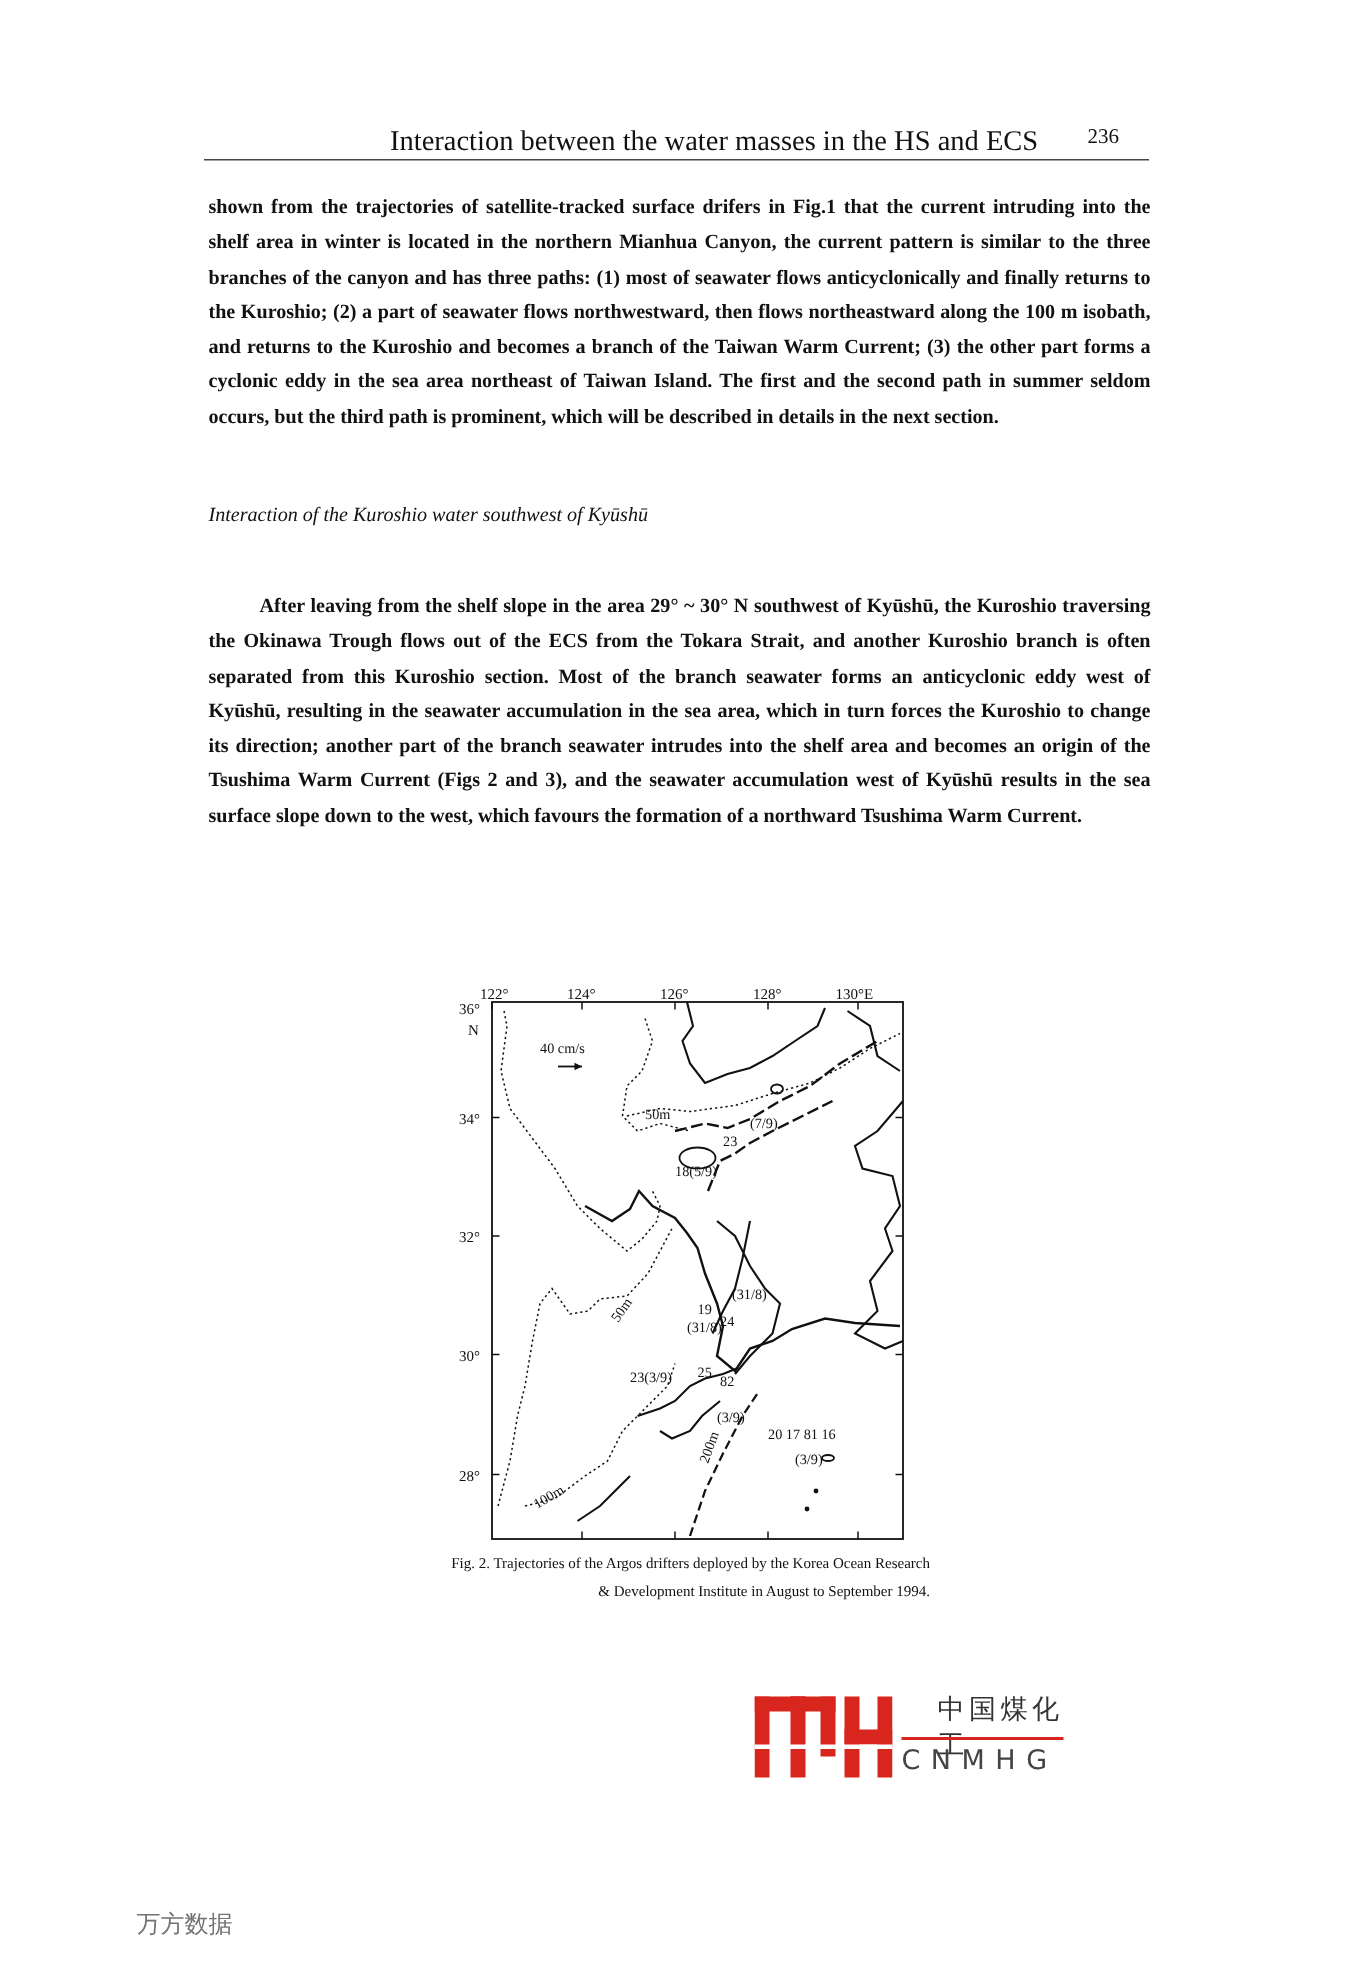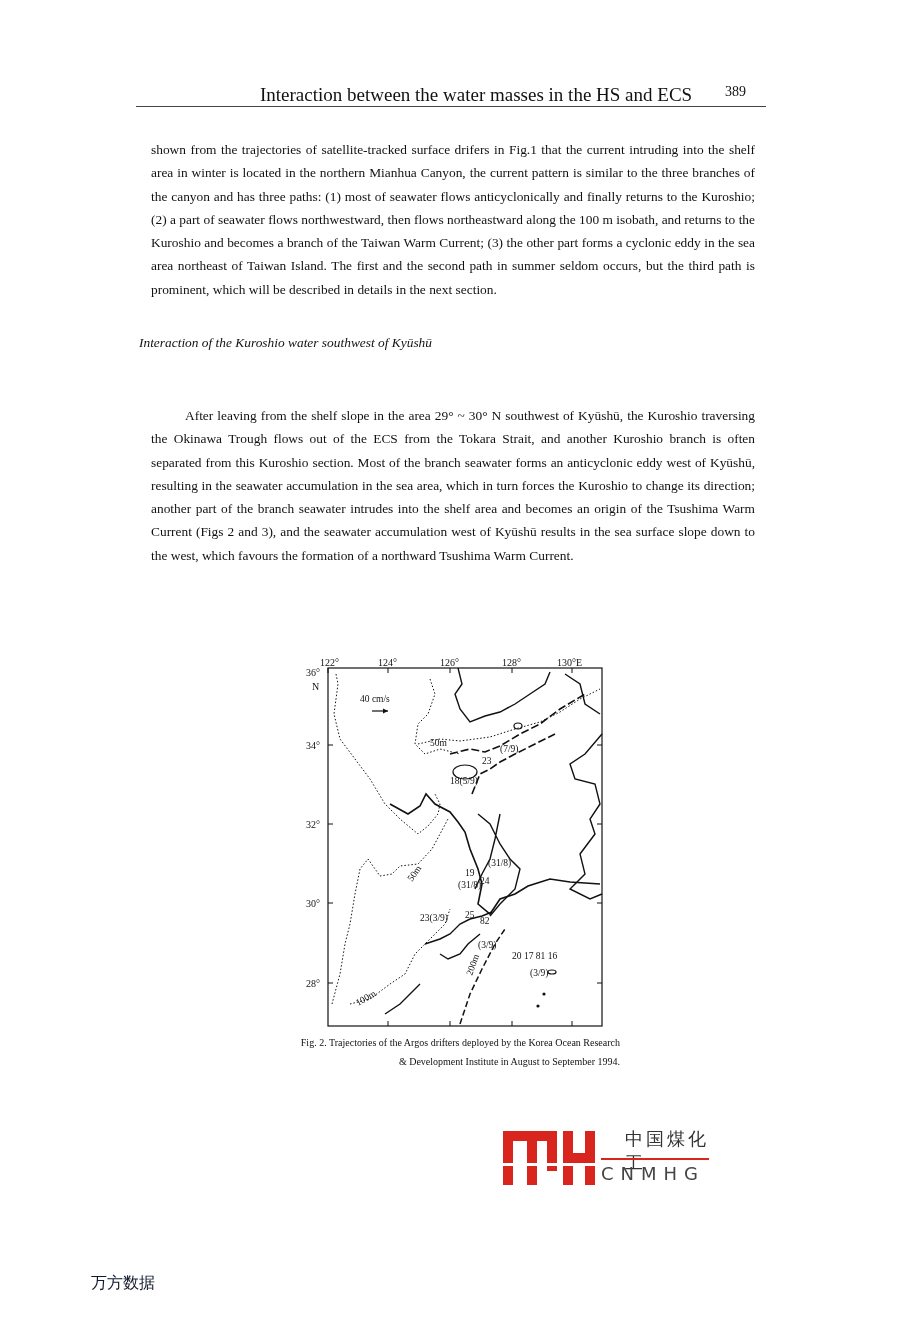--- a/index.html
+++ b/index.html
@@ -2,43 +2,43 @@
 <html><head>
   <meta charset="utf-8">
   <style>
     html, body { margin: 0; padding: 0; background: #ffffff; }
     body { width: 904px; height: 1320px; position: relative; overflow: hidden; font-family: "Liberation Serif", "DejaVu Serif", serif; color: #111; }
     .header { position: absolute; left: 136px; top: 84px; width: 630px; height: 22px; }
     .header .title { position: absolute; left: 108px; top: 0; font-size: 19px; margin-left: 16px; }
     .header .pageno { position: absolute; right: 20px; top: 0; font-size: 14px; }
     .header-rule { position: absolute; left: 136px; top: 106px; width: 630px; height: 1px; background: #444; }
     .body-text { position: absolute; left: 139px; width: 628px; font-size: 13.4px; line-height: 23.3px; text-align: justify; }
-    .body-text p { margin: 12px; }
+    .body-text p { margin: 0; font-weight: bold; }
     .body-text p.indent { text-indent: 34px; }
     .p1 { top: 126px; }
     .section-head { position: absolute; left: 139px; top: 335px; font-size: 13.4px; font-style: italic; }
     .p2 { top: 392px; }
     .figure { position: absolute; left: 300px; top: 654px; width: 310px; height: 380px; }
     .figure svg { width: 100%; height: 100%; }
     .fig-caption { position: absolute; left: 300px; top: 1033px; width: 320px; font-size: 10px; line-height: 19px; text-align: right; }
     .logo { position: absolute; left: 503px; top: 1127px; width: 220px; height: 66px; }
     .logo .mark { position: absolute; left: 0; top: 0; width: 92px; height: 60px; }
     .logo .cn { position: absolute; left: 98px; top: 0; font-family: "DejaVu Sans", sans-serif; font-size: 18px; letter-spacing: 3px; color: #333; margin-left: 24px; }
     .logo .line { position: absolute; left: 98px; top: 31px; width: 108px; height: 2px; background: #d8261f; }
     .logo .en { position: absolute; left: 98px; top: 36px; font-family: "DejaVu Sans", sans-serif; font-size: 18px; letter-spacing: 7px; color: #444; }
-    .footer-mark { position: absolute; left: 91px; top: 1273px; font-family: "DejaVu Sans", sans-serif; font-size: 16px; color: #0f172a; }
+    .footer-mark { position: absolute; left: 91px; top: 1273px; font-family: "DejaVu Sans", sans-serif; font-size: 16px; color: #737373; }
     .axis-label { font-family: "Liberation Serif", serif; font-size: 10px; fill: #111; }
     .annot { font-family: "Liberation Serif", serif; font-size: 9.5px; fill: #111; }
   </style>
 </head>
 <body>
 
 <div class="header">
   <span class="title">Interaction between the water masses in the HS and ECS</span>
-  <span class="pageno">389</span>
+  <span class="pageno">236</span>
 </div>
 <div class="header-rule"></div>
 
 <div class="body-text p1">
   <p>shown from the trajectories of satellite-tracked surface drifers in Fig.1 that the current intruding into the shelf area in winter is located in the northern Mianhua Canyon, the current pattern is similar to the three branches of the canyon and has three paths: (1) most of seawater flows anticyclonically and finally returns to the Kuroshio; (2) a part of seawater flows northwestward, then flows northeastward along the 100 m isobath, and returns to the Kuroshio and becomes a branch of the Taiwan Warm Current; (3) the other part forms a cyclonic eddy in the sea area northeast of Taiwan Island. The first and the second path in summer seldom occurs, but the third path is prominent, which will be described in details in the next section.</p>
 </div>
 
 <div class="section-head">Interaction of the Kuroshio water southwest of Kyūshū</div>
 
 <div class="body-text p2">

